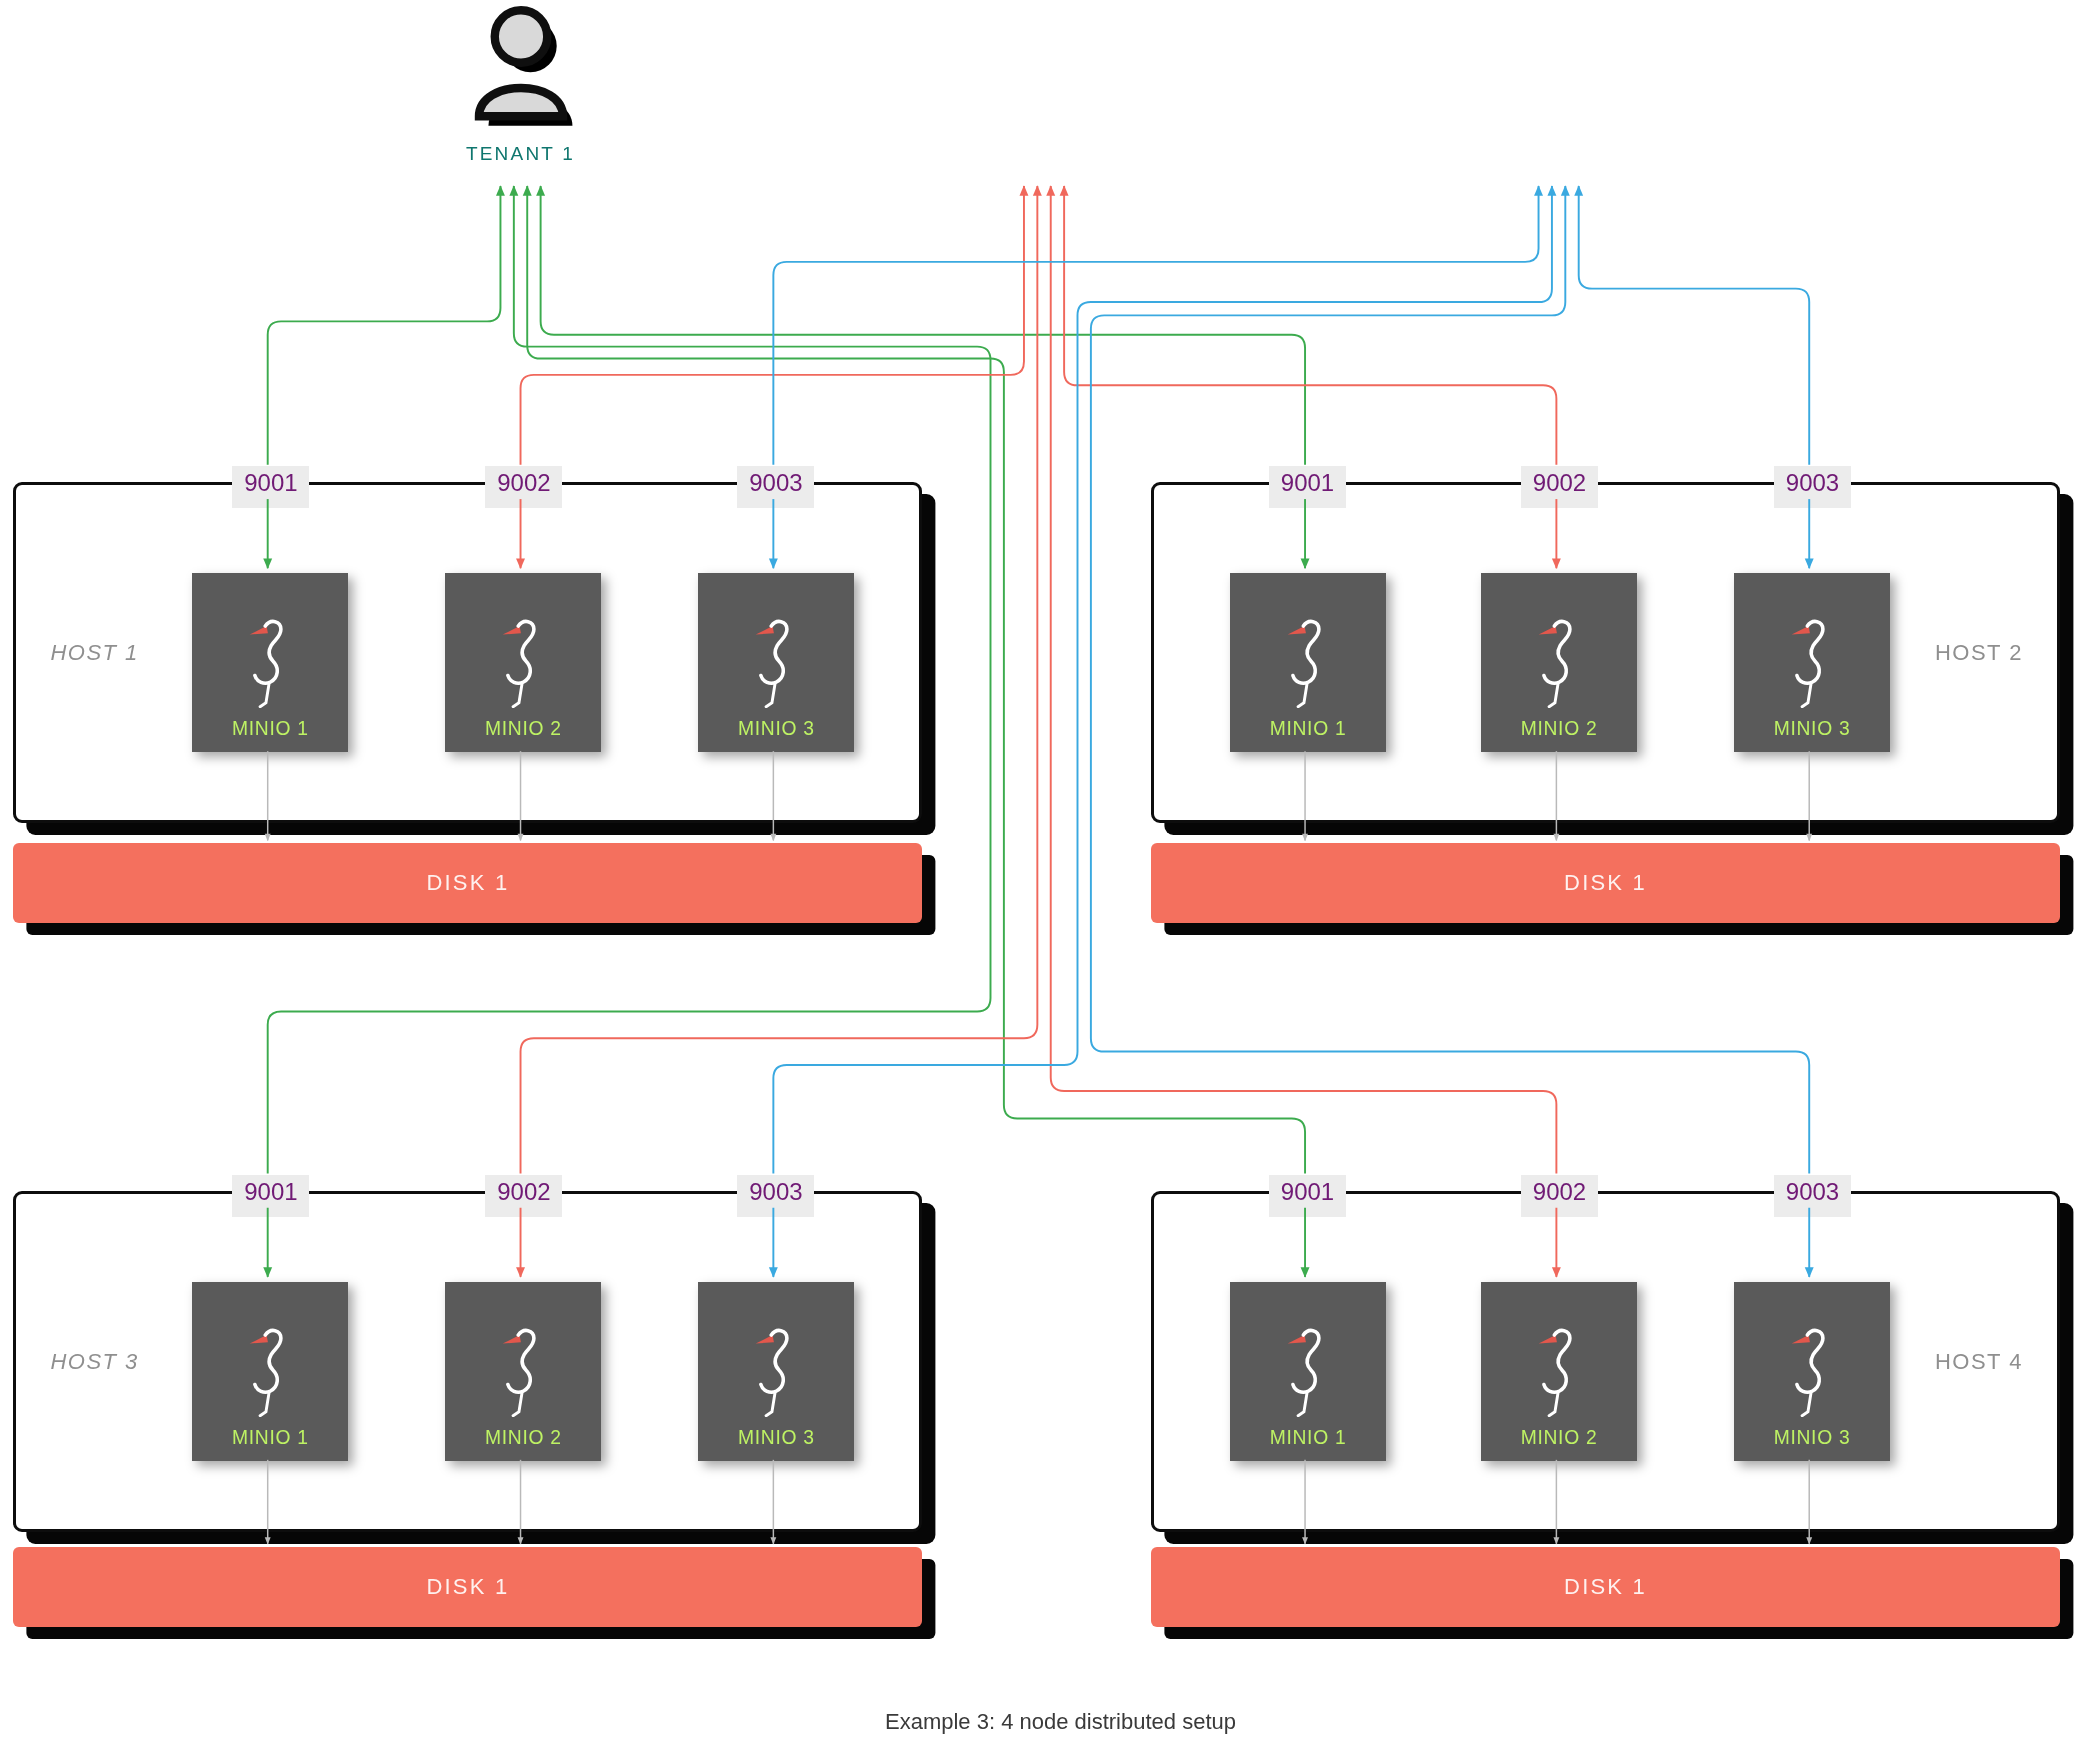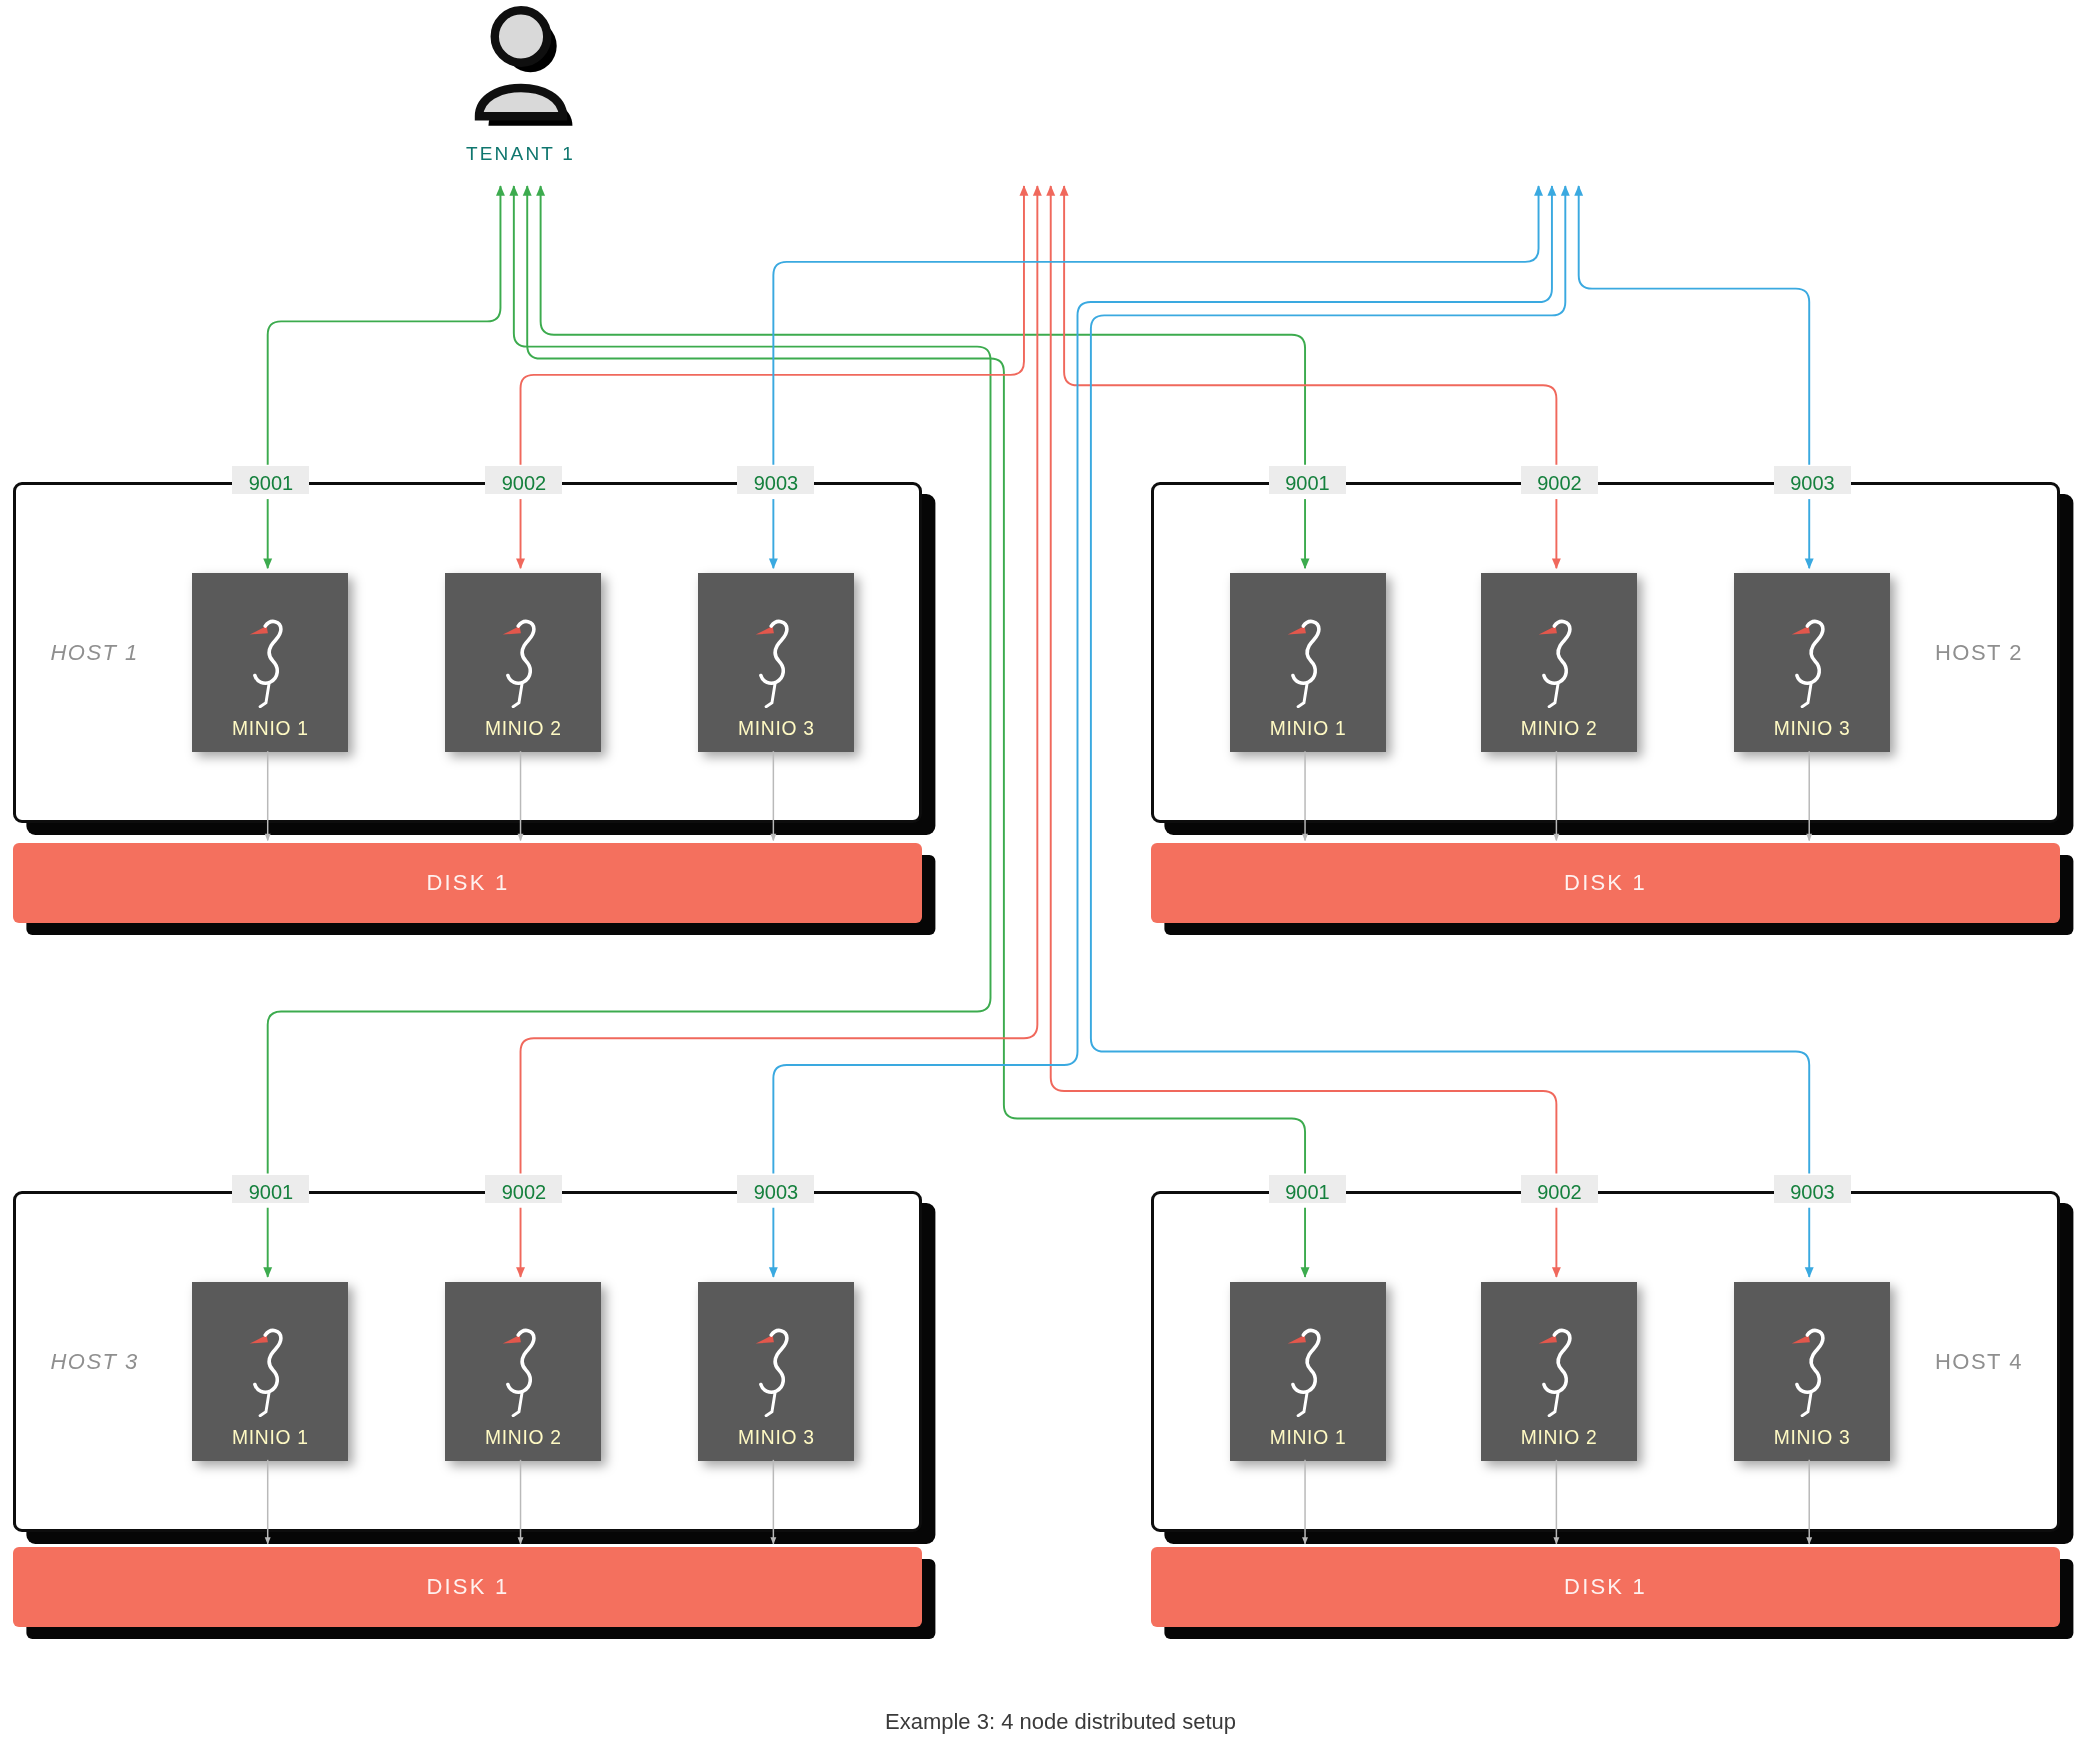--- a/index.html
+++ b/index.html
@@ -10,28 +10,28 @@
   .tenant svg.person{display:block;margin:0 auto;}
   .tenant-label{margin-top:12px;font-size:19px;letter-spacing:2.2px;color:#0f766e;}
 
   
   .host{position:absolute;width:909px;height:341px;background:#fff;border:3px solid #0d0d0d;
         border-radius:9px;box-sizing:border-box;box-shadow:13.4px 12px 0 #060606;z-index:2;}
   .host-label{position:absolute;top:155px;font-size:22px;letter-spacing:1.5px;color:#8f8f8f;}
   .host-label.left{left:34px;font-style:italic;}
   .host-label.right{right:34px;}
 
-  .port{position:absolute;top:-18.6px;width:77px;height:28px;line-height:34px;text-align:center;
-        background:#ececec;color:#15803d;font-size:20px;z-index:3;}
+  .port{position:absolute;top:-18.6px;width:77px;height:42px;line-height:34px;text-align:center;
+        background:#ececec;color:#701a75;font-size:24px;z-index:3;}
 
   .minio{position:absolute;top:88px;width:156px;height:179px;background:#5a5a5a;
          box-shadow:4.5px 5.2px 10.4px rgba(0,0,0,.35);display:flex;flex-direction:column;
          align-items:center;justify-content:flex-end;padding-bottom:12px;box-sizing:border-box;}
   .minio .bird{margin-bottom:10.4px;}
-  .minio-label{font-size:19.3px;letter-spacing:0.7px;color:#fef9c3;}
+  .minio-label{font-size:19.3px;letter-spacing:0.7px;color:#bef264;}
 
   
   .disk{position:absolute;width:909px;height:80px;border-radius:6px;
         box-shadow:13.4px 12px 0 #060606;z-index:2;display:flex;align-items:center;justify-content:center;}
   .disk-label{font-size:22px;letter-spacing:2.2px;color:rgba(255,255,255,.9);}
 
   .caption{position:absolute;left:0;top:1709px;width:100%;text-align:center;
            font-size:22px;color:#3a3a3a;z-index:2;padding-left:12px;}
 
   svg.connectors{position:absolute;left:0;top:0;z-index:5;pointer-events:none;}

